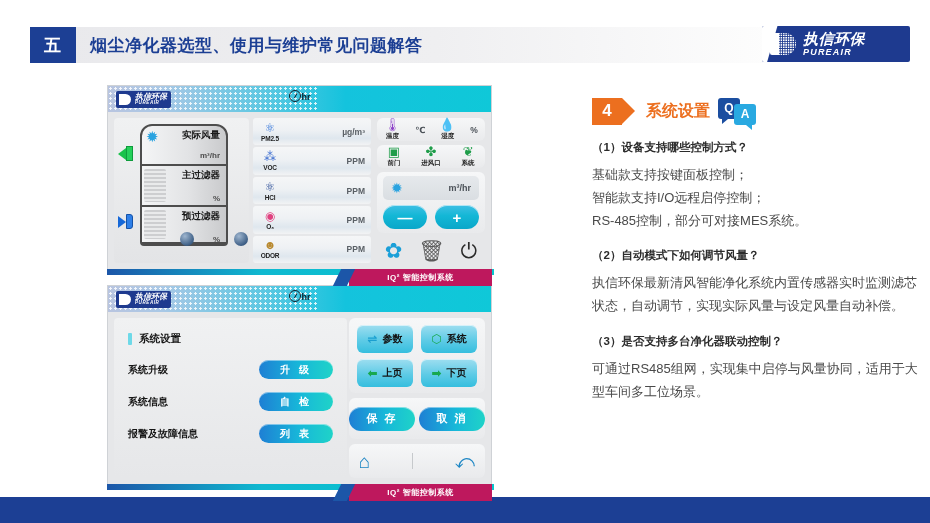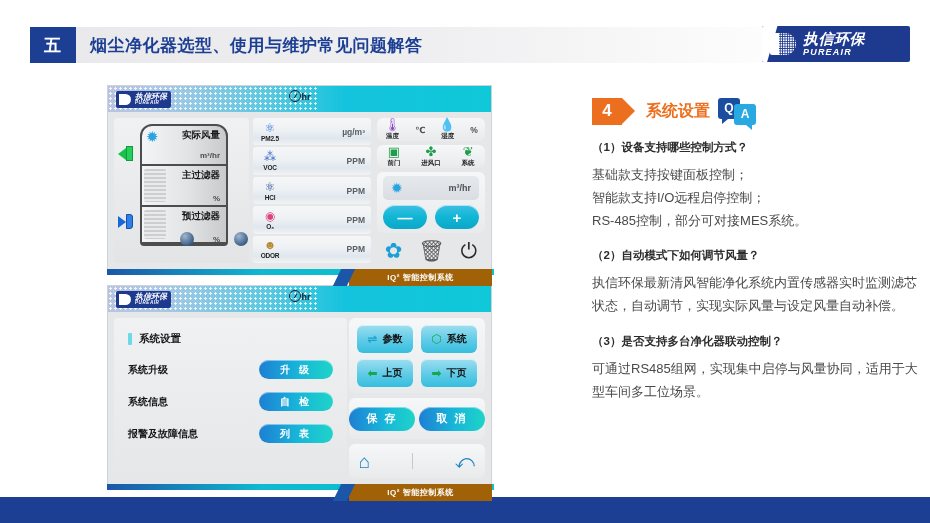--- a/index.html
+++ b/index.html
@@ -247,21 +247,21 @@
     box-shadow: inset 0 1px 0 rgba(255,255,255,.45);
   }
   .card.homeback { height: 34px; gap: 22px; }
   .hb { color:#1d86c4; font-size:19px; line-height:19px; }
   .hb-sep { width:1px; height:16px; background:#c6c9cc; }
 
   
   .hmi-tag {
     position: absolute; right: -1px; bottom: -17px;
     height: 17px; width: 143px;
-    background: #a16207;
+    background: #be185d;
     display:flex; align-items:center; justify-content:center;
     color:#fff; font-size:8px; font-weight:bold; letter-spacing:0.5px;
     z-index: 5;
   }
   .hmi-tag::before {
     content:""; position:absolute; left:-12px; top:0; width:14px; height:17px;
     background:#1c56a8; transform: skewX(-26deg);
   }
   .hmi-foot-strip {
     position:absolute; left:-1px; bottom:-6px; width:387px; height:6px;

